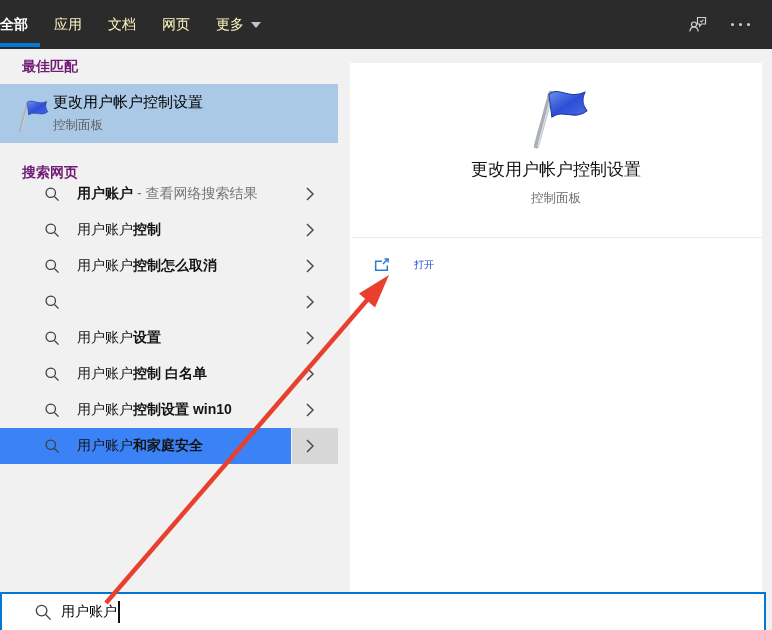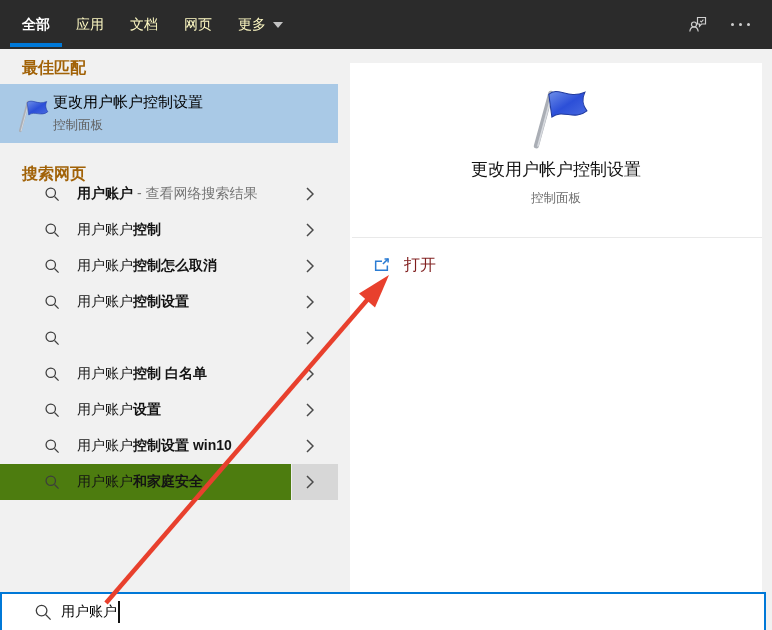--- a/index.html
+++ b/index.html
@@ -7,62 +7,62 @@
     width:772px;height:630px;position:relative;overflow:hidden;
     background:#f1f1f1;
     font-family:"Liberation Sans","DejaVu Sans",sans-serif;
     -webkit-font-smoothing:antialiased;
   }
   
   .topbar{
     position:absolute;left:0;top:0;width:772px;height:49px;
     background:#2b2b2b;display:flex;align-items:center;z-index:5;
   }
-  .tabs{display:flex;align-items:center;height:100%;padding-left:22px;}
+  .tabs{display:flex;align-items:center;height:100%;}
   .tab{
     position:relative;height:100%;display:flex;align-items:center;
     margin-right:26px;font-size:14px;color:#fef9c3;cursor:pointer;white-space:nowrap;
   }
   .tab.active{color:#ffffff;font-weight:bold;}
   .tab.active::after{
     content:"";position:absolute;left:-12px;right:-12px;bottom:2px;height:4px;
     background:#0078d7;
   }
   .tab .caret-down{
     display:inline-block;margin-left:7px;width:0;height:0;
     border-left:5px solid transparent;border-right:5px solid transparent;
     border-top:6px solid #c3c3c3;
   }
   .topbar-icons{margin-left:auto;display:flex;align-items:center;gap:22px;padding-right:22px;}
   .dots{display:flex;gap:5px;align-items:center;}
   .dots i{width:3px;height:3px;border-radius:50%;background:#cfcfcf;display:block;}
   
   .section-header{
-    position:absolute;left:22px;font-size:16px;font-weight:bold;color:#a16207;
+    position:absolute;left:22px;font-size:14px;font-weight:bold;color:#701a75;
   }
   .hdr-best{top:58px;}
   .hdr-web{top:164px;}
   .best-match-row{
     position:absolute;left:0;top:84px;width:338px;height:59px;
     background:#a9c9e6;cursor:pointer;
   }
   .best-match-row .bm-flag{position:absolute;left:13px;top:12px;}
   .bm-title{position:absolute;left:53px;top:9px;font-size:15px;color:#000;white-space:nowrap;}
   .bm-sub{position:absolute;left:53px;top:33px;font-size:12.5px;color:#5f5f5f;}
   .suggestions{position:absolute;left:0;top:176px;width:338px;text-align:right;}
   .srow{
     position:relative;height:36px;display:flex;align-items:center;cursor:pointer;
   }
   .srow .mag{margin-left:44px;display:flex;align-items:center;}
   .srow .txt{margin-left:17px;font-size:14px;color:#141414;white-space:nowrap;}
   .srow .txt .c{font-weight:bold;}
   .srow .txt .qb{font-weight:bold;}
   .srow .txt .s{color:#767676;font-weight:normal;}
   .srow .chev{position:absolute;right:24px;top:50%;transform:translateY(-50%);display:flex;}
-  .srow.hovered{background:#4d7c0f;}
+  .srow.hovered{background:#3b82f6;}
   .srow.hovered .chevcell{
     position:absolute;right:0;top:0;width:46px;height:100%;
     background:#d7d7d7;border-left:1px solid #efefef;
   }
   
   .right-panel{
     position:absolute;left:350px;top:63px;width:412px;height:529px;background:#ffffff;
   }
   .rp-flag{position:absolute;left:50%;top:21px;transform:translateX(-50%);}
   .rp-title{
@@ -72,21 +72,21 @@
   .rp-sub{
     position:absolute;left:0;right:0;top:127px;text-align:center;
     font-size:12.5px;color:#6b6b6b;
   }
   .rp-divider{position:absolute;left:2px;right:0;top:174px;height:1px;background:#e9e9e9;}
   .open-row{
     position:absolute;left:0;right:0;top:186px;height:32px;
     display:flex;align-items:center;cursor:pointer;
   }
   .open-row .oicon{margin-left:23px;display:flex;align-items:center;}
-  .open-row .olabel{margin-left:14px;font-size:16px;color:#7f1d1d;}
+  .open-row .olabel{margin-left:24px;font-size:10px;color:#1d4ed8;}
   
   .searchbox{
     position:absolute;left:0;top:592px;width:766px;height:38px;box-sizing:border-box;
     background:#ffffff;border:2px solid #0078d7;border-bottom:none;
     display:flex;align-items:center;z-index:4;
   }
   .searchbox .mag{margin-left:32px;display:flex;align-items:center;}
   .searchbox .query{margin-left:9px;font-size:14px;color:#000;white-space:nowrap;}
   .searchbox .caret{
     width:1.5px;height:22px;background:#111;margin-left:1px;
@@ -202,62 +202,48 @@
           </svg>
         </span>
       </div>
       <div class="srow">
         <span class="mag">
           <svg width="16" height="16" viewBox="0 0 18 18" fill="none">
             <circle cx="7.6" cy="7.6" r="5.3" stroke="#3d3d3d" stroke-width="1.4"></circle>
             <line x1="11.8" y1="11.8" x2="16.4" y2="16.4" stroke="#3d3d3d" stroke-width="1.4"></line>
           </svg>
         </span>
-        <span class="txt"><span class="q">用户账户</span><span class="c">控制设置</span></span>
-        <span class="chev">
-          <svg width="8" height="14" viewBox="0 0 8 14" fill="none">
-            <path d="M1 1 L7 7 L1 13" stroke="#4a4a4a" stroke-width="1.5"></path>
-          </svg>
-        </span>
-      </div>
-      <div class="srow">
-        <span class="mag">
-          <svg width="16" height="16" viewBox="0 0 18 18" fill="none">
-            <circle cx="7.6" cy="7.6" r="5.3" stroke="#3d3d3d" stroke-width="1.4"></circle>
-            <line x1="11.8" y1="11.8" x2="16.4" y2="16.4" stroke="#3d3d3d" stroke-width="1.4"></line>
-          </svg>
-        </span>
+        <span class="chev">
+          <svg width="8" height="14" viewBox="0 0 8 14" fill="none">
+            <path d="M1 1 L7 7 L1 13" stroke="#4a4a4a" stroke-width="1.5"></path>
+          </svg>
+        </span>
+      </div>
+      <div class="srow">
+        <span class="mag">
+          <svg width="16" height="16" viewBox="0 0 18 18" fill="none">
+            <circle cx="7.6" cy="7.6" r="5.3" stroke="#3d3d3d" stroke-width="1.4"></circle>
+            <line x1="11.8" y1="11.8" x2="16.4" y2="16.4" stroke="#3d3d3d" stroke-width="1.4"></line>
+          </svg>
+        </span>
+        <span class="txt"><span class="q">用户账户</span><span class="c">设置</span></span>
         <span class="chev">
           <svg width="8" height="14" viewBox="0 0 8 14" fill="none">
             <path d="M1 1 L7 7 L1 13" stroke="#4a4a4a" stroke-width="1.5"></path>
           </svg>
         </span>
       </div>
       <div class="srow">
         <span class="mag">
           <svg width="16" height="16" viewBox="0 0 18 18" fill="none">
             <circle cx="7.6" cy="7.6" r="5.3" stroke="#3d3d3d" stroke-width="1.4"></circle>
             <line x1="11.8" y1="11.8" x2="16.4" y2="16.4" stroke="#3d3d3d" stroke-width="1.4"></line>
           </svg>
         </span>
         <span class="txt"><span class="q">用户账户</span><span class="c">控制 白名单</span></span>
-        <span class="chev">
-          <svg width="8" height="14" viewBox="0 0 8 14" fill="none">
-            <path d="M1 1 L7 7 L1 13" stroke="#4a4a4a" stroke-width="1.5"></path>
-          </svg>
-        </span>
-      </div>
-      <div class="srow">
-        <span class="mag">
-          <svg width="16" height="16" viewBox="0 0 18 18" fill="none">
-            <circle cx="7.6" cy="7.6" r="5.3" stroke="#3d3d3d" stroke-width="1.4"></circle>
-            <line x1="11.8" y1="11.8" x2="16.4" y2="16.4" stroke="#3d3d3d" stroke-width="1.4"></line>
-          </svg>
-        </span>
-        <span class="txt"><span class="q">用户账户</span><span class="c">设置</span></span>
         <span class="chev">
           <svg width="8" height="14" viewBox="0 0 8 14" fill="none">
             <path d="M1 1 L7 7 L1 13" stroke="#4a4a4a" stroke-width="1.5"></path>
           </svg>
         </span>
       </div>
       <div class="srow">
         <span class="mag">
           <svg width="16" height="16" viewBox="0 0 18 18" fill="none">
             <circle cx="7.6" cy="7.6" r="5.3" stroke="#3d3d3d" stroke-width="1.4"></circle>

